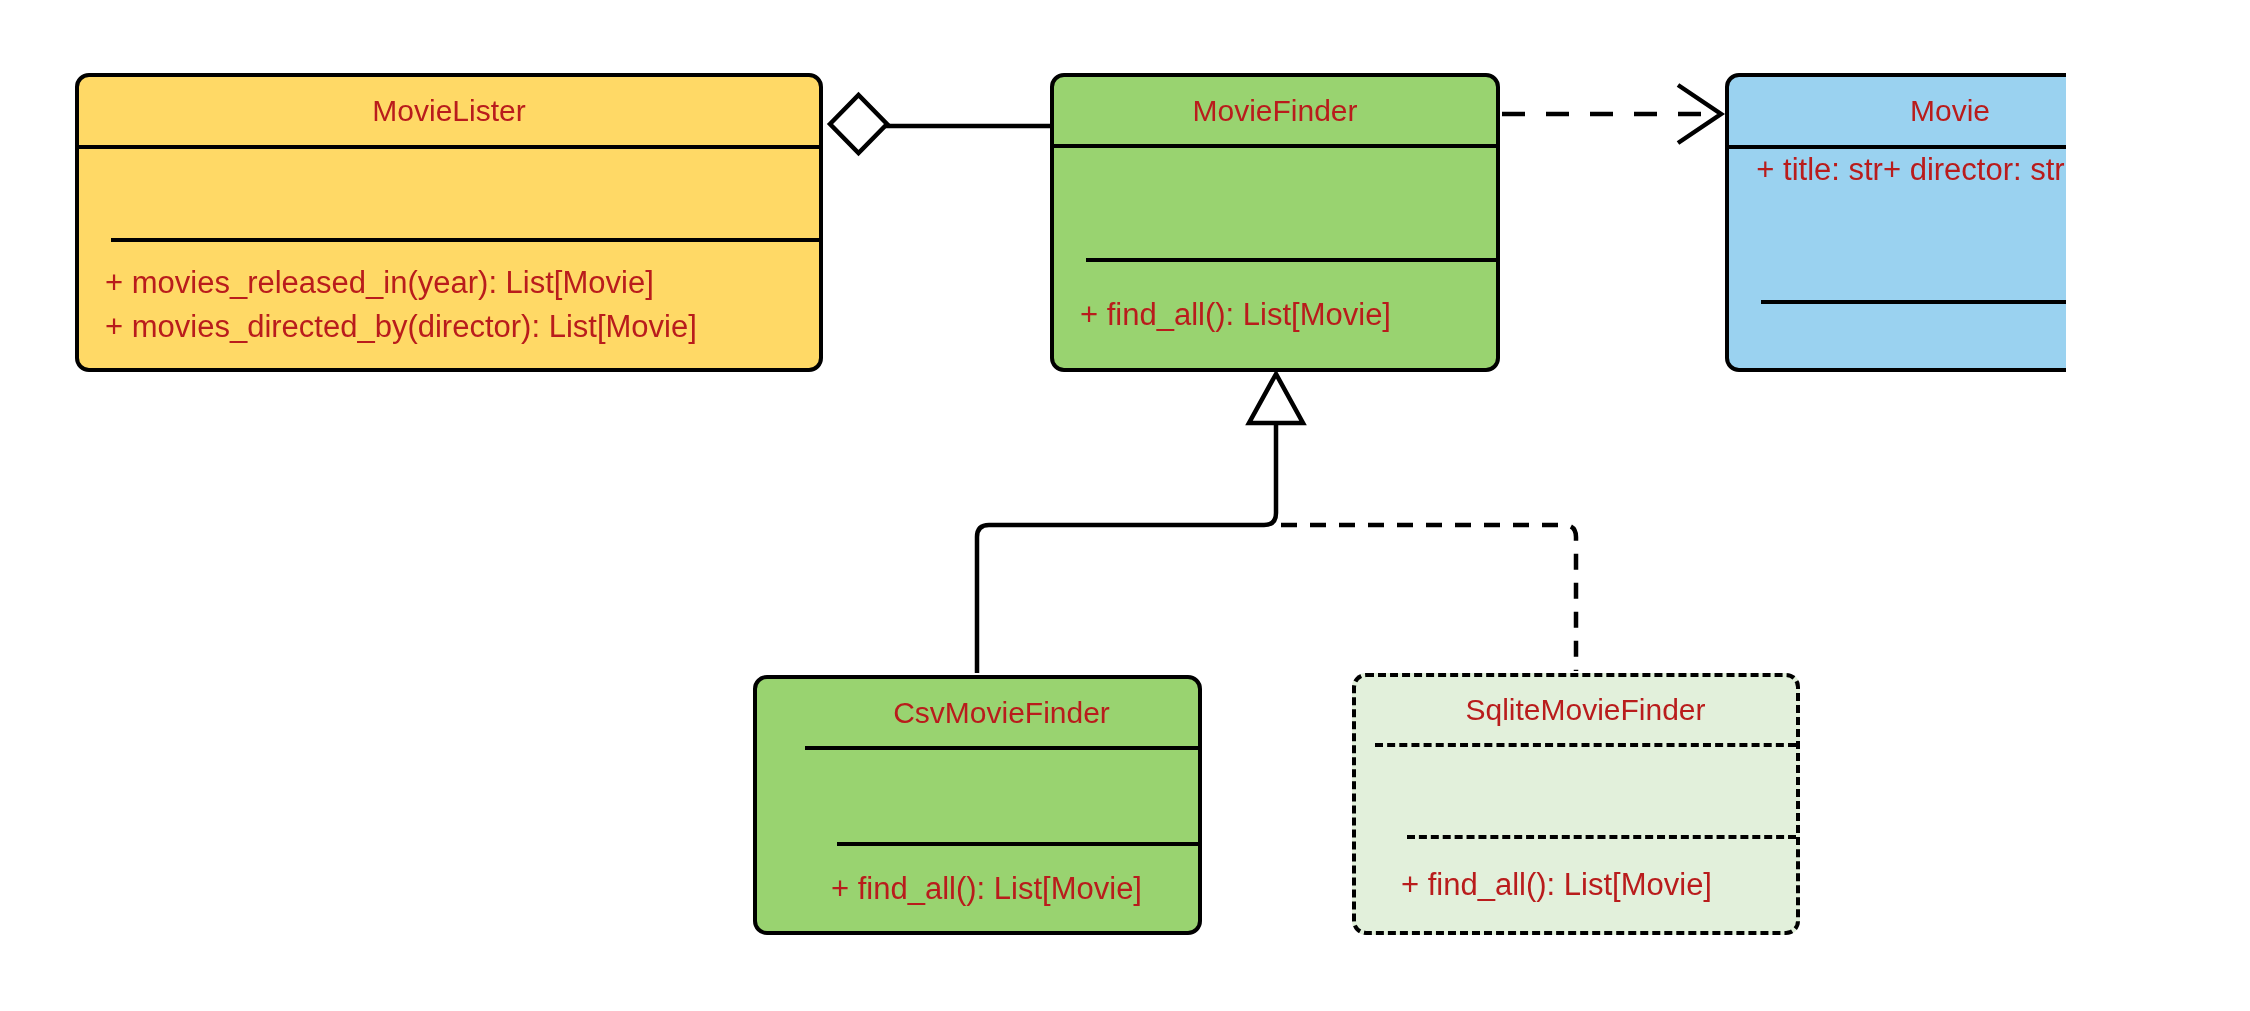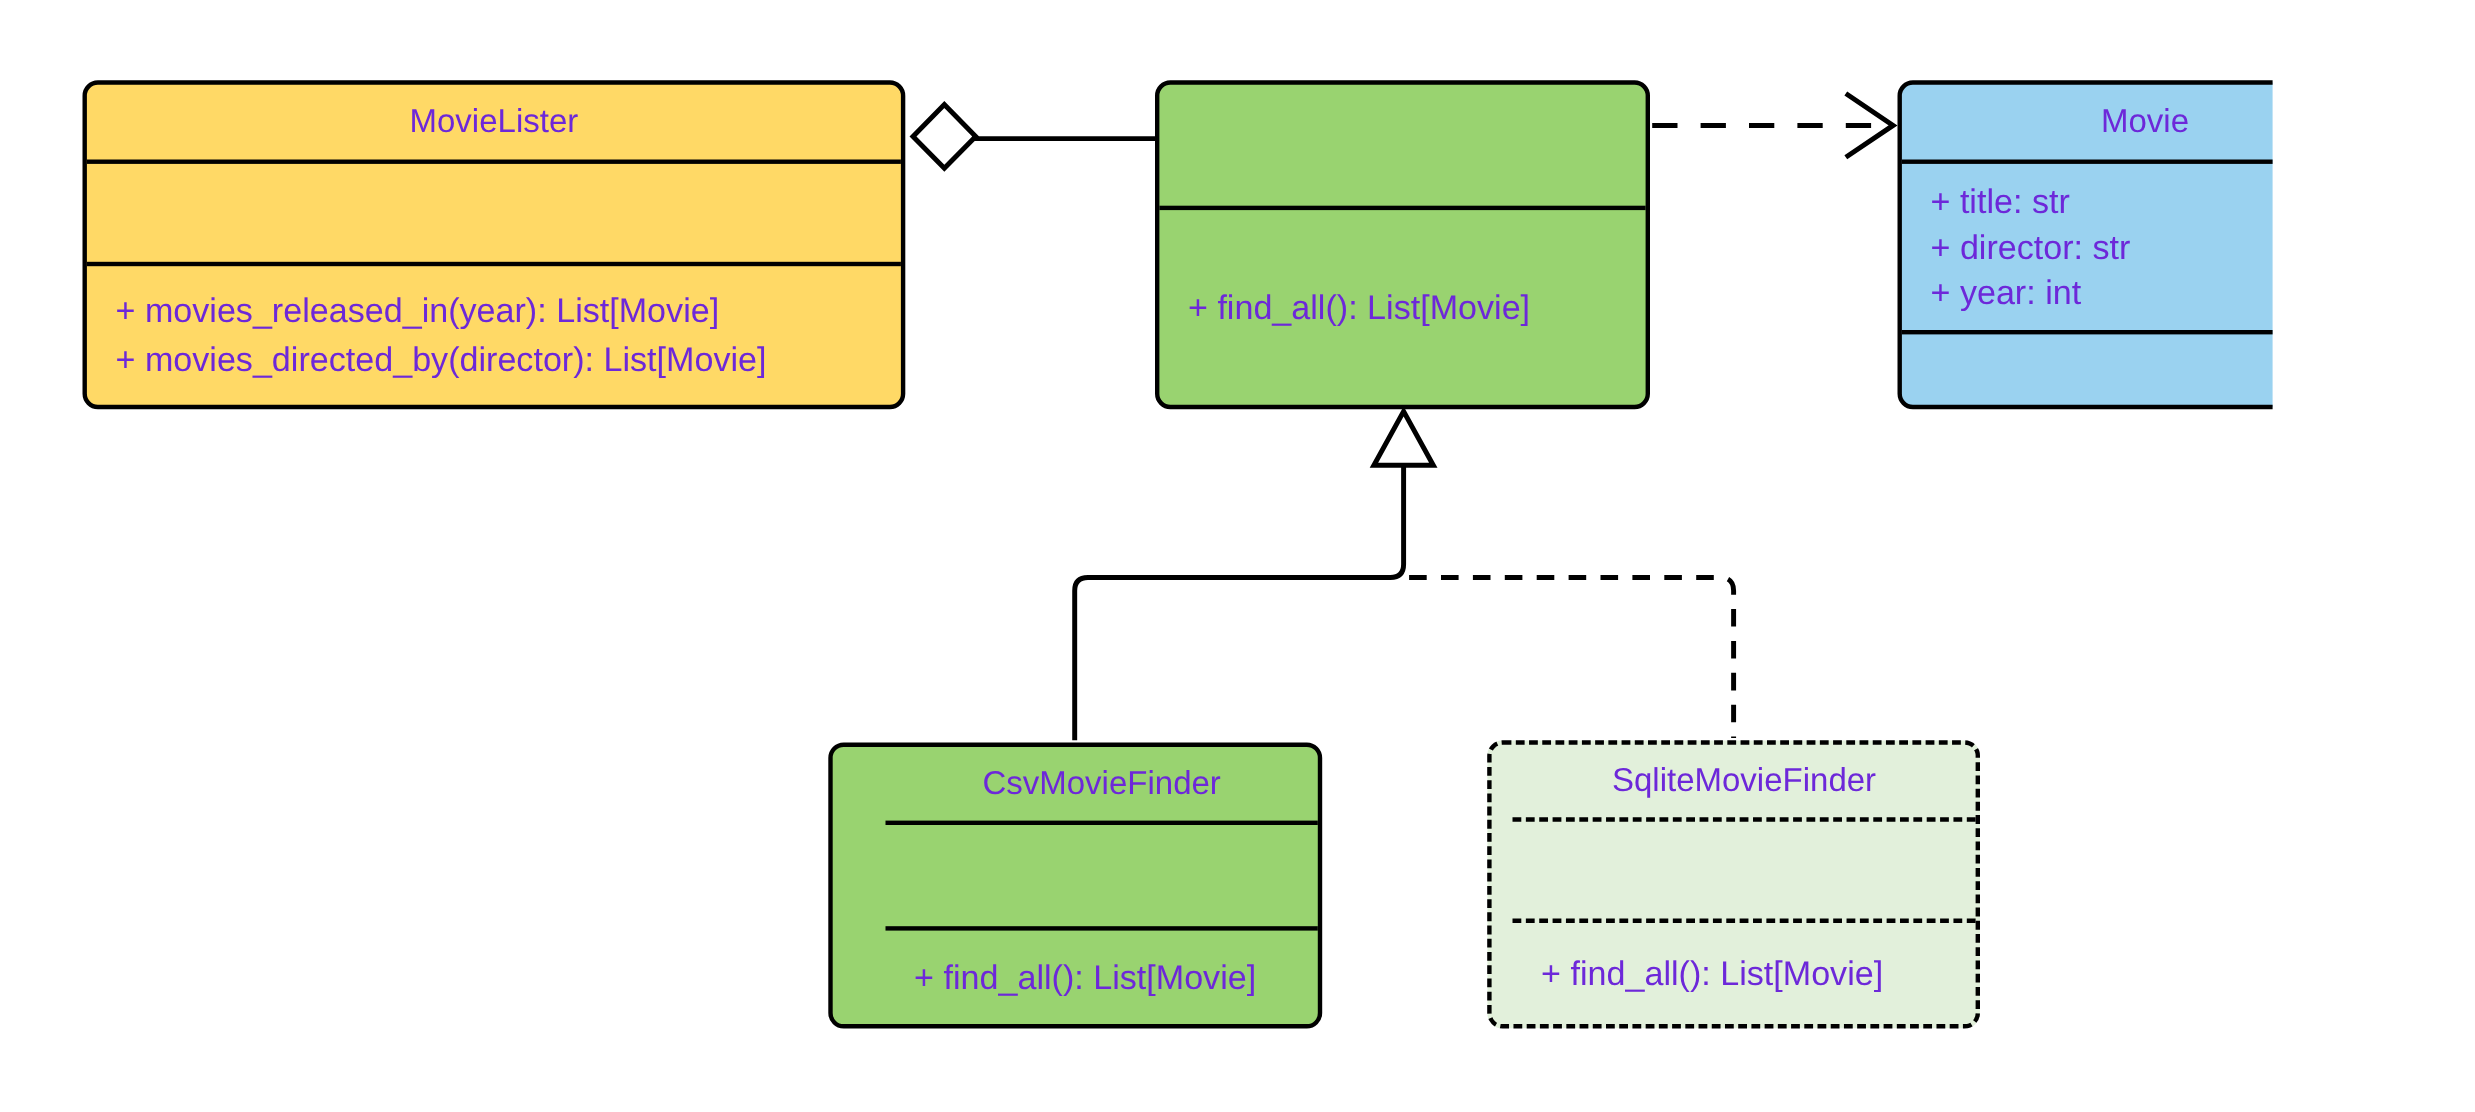--- a/index.html
+++ b/index.html
@@ -2,21 +2,21 @@
 <html><head>
 <meta charset="utf-8">
 <style>
   html, body { margin: 0; padding: 0; background: #ffffff; }
   .canvas {
     position: relative;
     width: 2066px;
     height: 1011px;
     background: #ffffff;
     font-family: "Liberation Sans", sans-serif;
-    color: #6d28d9;
+    color: #b91c1c;
     overflow: hidden;
     text-decoration: underline;
   }
   .connector-layer {
     position: absolute;
     left: 0; top: 0;
     width: 2250px; height: 1011px;
   }
   .uml-class {
     position: absolute;
@@ -34,25 +34,26 @@
     align-items: center;
     justify-content: center;
     font-size: 30px;
     flex: 0 0 auto;
   }
   .dashed .uml-title, .dashed .uml-attrs { border-bottom-style: dashed; }
   .uml-attrs {
     box-sizing: border-box;
     border-bottom: 4.5px solid #000;
     display: flex;
-    flex-direction: column;
+    flex-direction: row;
     justify-content: center;
     padding-left: 26px;
     font-size: 31px;
     flex: 0 0 auto;
+    margin-left: 32px;
   }
   .uml-methods {
     box-sizing: border-box;
     display: flex;
     flex-direction: column;
     justify-content: center;
     padding-left: 26px;
     font-size: 31px;
     flex: 1 1 auto;
   }
@@ -80,20 +81,21 @@
   <div class="uml-class" style="left:75px; top:73px; width:748px; height:299px; background:#FFD966;">
     <div class="uml-title" style="height:72px;">MovieLister</div>
     <div class="uml-attrs" style="height:93px;"></div>
     <div class="uml-methods">
       <div class="uml-line">+ movies_released_in(year): List[Movie]</div>
       <div class="uml-line">+ movies_directed_by(director): List[Movie]</div>
     </div>
   </div>
 
   <div class="uml-class" style="left:1050px; top:73px; width:450px; height:299px; background:#99D370;">
+    <div class="uml-title" style="height:71px;">MovieFinder</div>
     <div class="uml-attrs" style="height:114px;"></div>
     <div class="uml-methods">
       <div class="uml-line">+ find_all(): List[Movie]</div>
     </div>
   </div>
 
   <div class="uml-class" style="left:1725px; top:73px; width:450px; height:299px; background:#9AD2F0;">
     <div class="uml-title" style="height:72px;">Movie</div>
     <div class="uml-attrs" style="height:155px;">
       <div class="uml-line" style="line-height:41px;">+ title: str</div>

